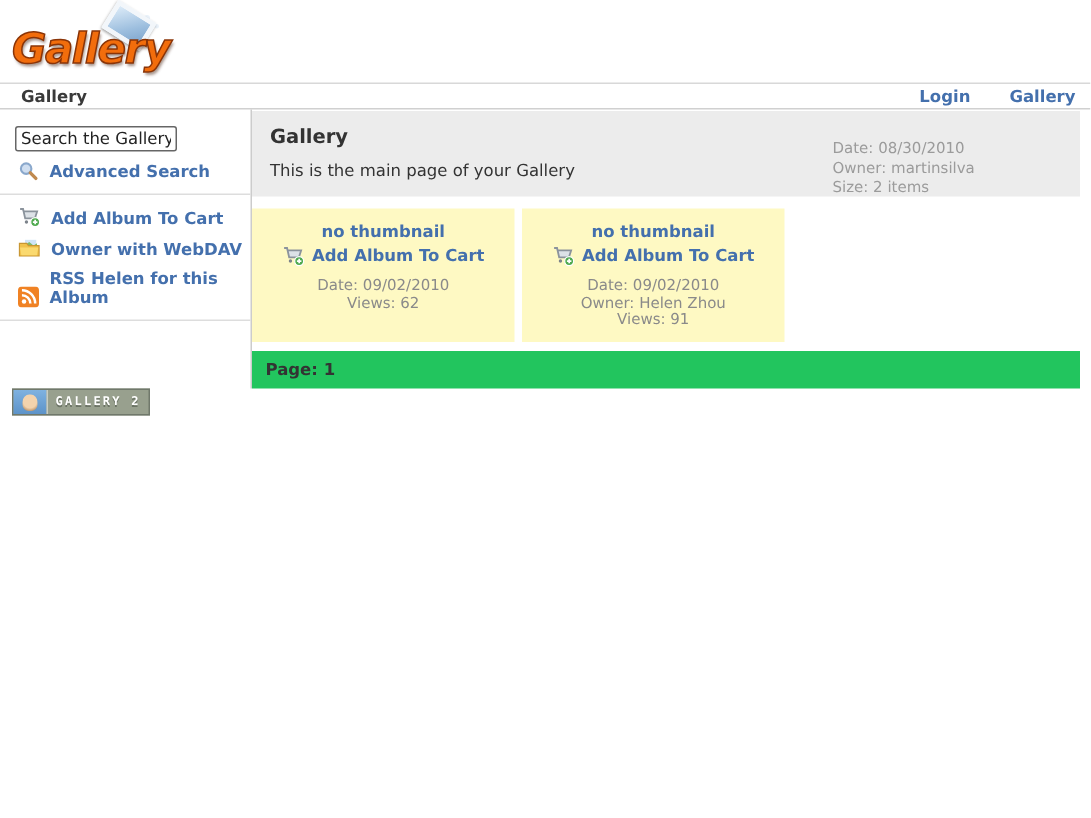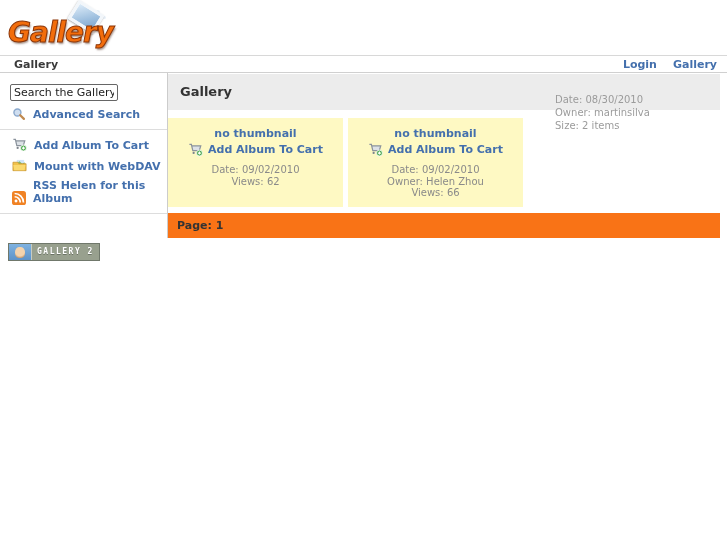--- a/index.html
+++ b/index.html
@@ -23,21 +23,21 @@
   }
   .sparkle { position:absolute; background:#eaf2fa; border-radius:50%; z-index:0; }
   .s1 { width:4px; height:4px; left:88px; top:2px; }
   .s2 { width:3px; height:3px; left:95px; top:8px; }
   .s3 { width:3px; height:3px; left:83px; top:10px; }
 
   
   .crumbbar { height:18px; border-top:1px solid #d8d8d8; border-bottom:1px solid #d0d0d0;
     display:flex; align-items:center; justify-content:space-between; padding:0 10px 0 14px; }
   .crumbbar .crumb { font-size:11px; font-weight:bold; color:#3a3a3a; }
-  .userlinks { display:flex; gap:16px;align-items:flex-end; }
+  .userlinks { display:flex; gap:26px;align-items:flex-end; }
   .bluelink { color:#4470ad; font-size:11px; font-weight:bold; text-decoration:none; cursor:pointer; }
 
   
   .content { display:flex; align-items:stretch; }
   .sidebar { width:168px; flex:0 0 168px; border-right:1px solid #ccc; padding-top:8px; }
   .searchbox { margin:1px 0 0 10px; width:108px; height:17px; font-size:11px;
     font-family:"DejaVu Sans","Liberation Sans",sans-serif;
     border:1px solid #666; border-radius:2px; padding:0 3px; color:#222; }
   .siderow { display:flex; align-items:flex-end; gap:7px; margin:6px 0 5px 12px; }
   .siderow svg { flex:0 0 auto; }
@@ -50,25 +50,25 @@
   .page-title { font-size:13px; font-weight:bold; color:#333; }
   .page-sub { font-size:11px; color:#333; margin-top:8px; }
   .meta { position:absolute; left:387px; top:19px; font-size:10px; color:#9b9b9b; line-height:13px; }
 
   .cards { display:flex; gap:5px; margin-top:8px; }
   .card { width:175px; background:#fef9c3; text-align:center; padding:9px 4px 8px 4px; }
   .card-title { font-size:11px; }
   .cartrow { display:inline-flex; align-items:center; gap:5px; margin-top:2px; }
   .card-details { margin-top:3px; font-size:10px; color:#8a8a8a; line-height:11.5px; }
 
-  .pager { margin-top:6px; background:#f97316; padding:6px 0 6px 9px;
+  .pager { margin-top:6px; background:#22c55e; padding:6px 0 6px 9px;
     font-size:11px; font-weight:bold; color:#333; }
 
   
-  .badge { display:inline-flex; align-items:stretch; margin:5px 0 0 8px;
+  .badge { display:inline-flex; align-items:stretch; margin:0 0 0 8px;
     border:1px solid #70786b; background:#98a08e; height:18px; cursor:pointer; }
   .badge-photo { width:23px; background:linear-gradient(180deg,#7fb2e0 0%,#5d93c9 100%);
     position:relative; border-right:1px solid #c8ccc2; }
   .badge-face { position:absolute; left:6px; top:3px; width:10px; height:11px;
     background:radial-gradient(circle at 50% 40%, #f3d3ad 0 55%, #caa47c 75%, #8a6a4a 100%);
     border-radius:45% 45% 40% 40%; }
   .badge-label { font-family:"DejaVu Sans Mono","Liberation Mono",monospace;
     font-size:8px; font-weight:bold; color:#fff; letter-spacing:1.5px;
     padding:0 5px; display:flex; align-items:center; text-shadow:0 1px 0 #6b7365; }
 </style>
@@ -122,39 +122,40 @@
       </svg>
       <a class="bluelink">Add Album To Cart</a>
     </div>
     <div class="siderow">
       <svg width="15" height="15" viewBox="0 0 16 16">
         <rect x="4.5" y="1.5" width="9" height="7" fill="#cfe4f7" stroke="#fff" stroke-width="1"></rect>
         <path d="M4.5 6 L8 3.5 L11 6 L13.5 4.5 V8.5 H4.5 Z" fill="#7fba6a"></path>
         <path d="M1 4.5 h5.2 l1.2 1.6 h7.6 v7.4 h-14 z" fill="#f0c14b" stroke="#c89632" stroke-width="0.8"></path>
         <path d="M1.4 7.5 h13 l-1 5.5 h-11 z" fill="#fad96f"></path>
       </svg>
-      <a class="bluelink">Mount with WebDAV</a>
+      <a class="bluelink">Owner with WebDAV</a>
     </div>
     <div class="siderow">
       <svg width="14" height="14" viewBox="0 0 16 16">
         <rect width="16" height="16" rx="3" fill="#f08224"></rect>
         <circle cx="4.6" cy="11.4" r="1.7" fill="#fff"></circle>
         <path d="M3 6.6 a6.4 6.4 0 0 1 6.4 6.4" stroke="#fff" stroke-width="1.9" fill="none"></path>
         <path d="M3 2.9 a10.1 10.1 0 0 1 10.1 10.1" stroke="#fff" stroke-width="1.9" fill="none"></path>
       </svg>
       <a class="bluelink">RSS Helen for this Album</a>
     </div>
 
     <hr class="sidediv">
   </div>
 
   <div class="main">
 
     <div class="block head-block">
       <div class="page-title">Gallery</div>
+      <div class="page-sub">This is the main page of your Gallery</div>
       <div class="meta">
         <div>Date: 08/30/2010</div>
         <div>Owner: martinsilva</div>
         <div>Size: 2 items</div>
       </div>
     </div>
 
     <div class="cards">
 
       <div class="card">
@@ -183,21 +184,21 @@
             <circle cx="6" cy="11.7" r="1.2" fill="#7d838b"></circle>
             <circle cx="10" cy="11.7" r="1.2" fill="#7d838b"></circle>
             <circle cx="12.2" cy="11.8" r="3.2" fill="#4faa4f" stroke="#fff" stroke-width="0.9"></circle>
             <path d="M12.2 10.2 v3.2 M10.6 11.8 h3.2" stroke="#fff" stroke-width="1.2"></path>
           </svg>
           <a class="bluelink">Add Album To Cart</a>
         </div>
         <div class="card-details">
           <div>Date: 09/02/2010</div>
           <div>Owner: Helen Zhou</div>
-          <div>Views: 66</div>
+          <div>Views: 91</div>
         </div>
       </div>
 
     </div>
 
     <div class="pager">Page: 1</div>
   </div>
 </div>
 
 

